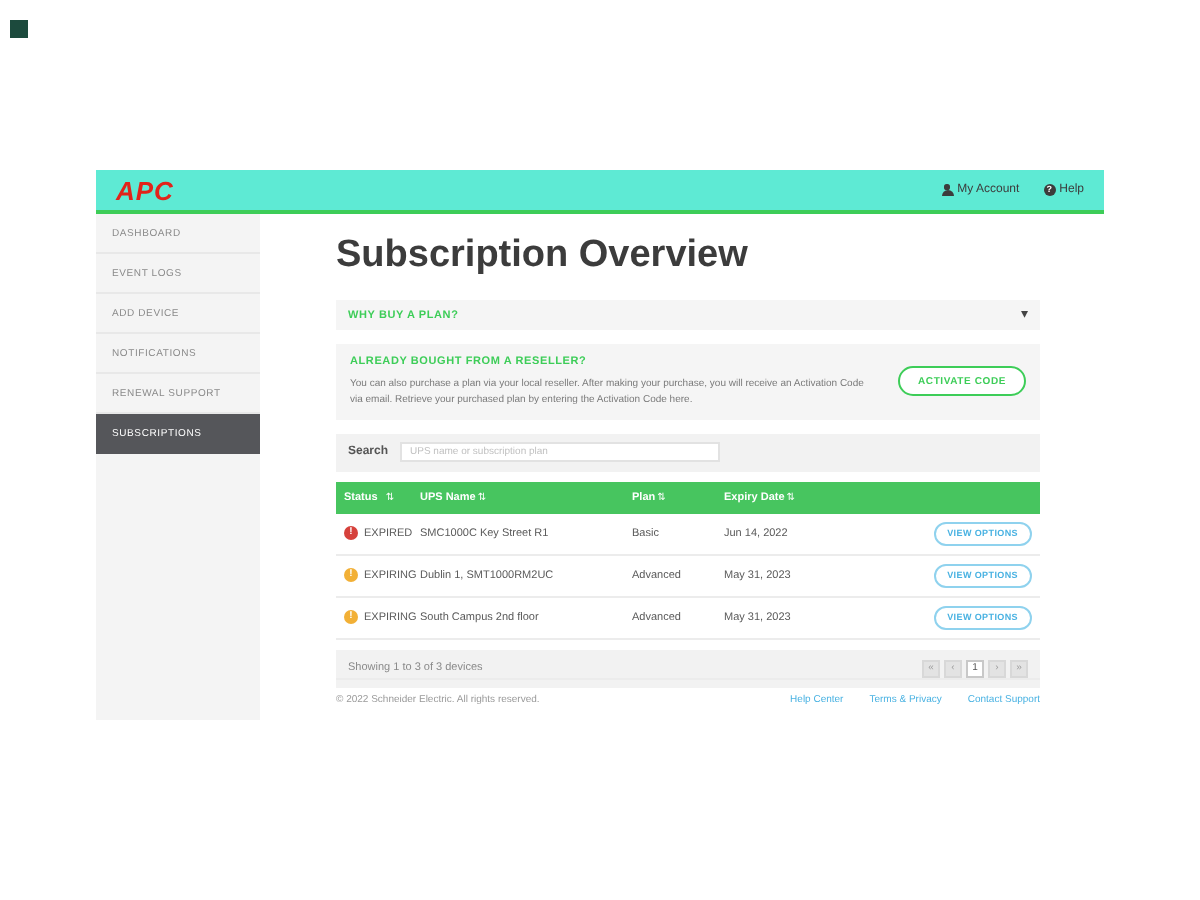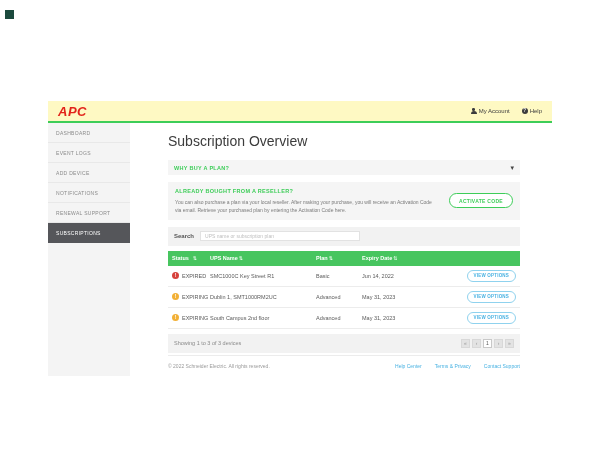--- a/index.html
+++ b/index.html
@@ -1,42 +1,42 @@
 <!DOCTYPE html>
 <html><head>
 <meta charset="utf-8">
 <style>
   * { box-sizing: border-box; margin: 0; padding: 0; }
   html,body { width:600px; height:450px; background:#fff; font-family:"Liberation Sans", sans-serif; overflow:hidden; }
   body { position:relative; }
 
   .corner-mark { position:absolute; left:5px; top:10px; width:9px; height:9px; background:#1c4a3d; }
 
-  .app { position:absolute; left:48px; top:101px; width:504px; height:275px; background:#fef9c3; display:flex; flex-direction:column; }
+  .app { position:absolute; left:48px; top:85px; width:504px; height:275px; background:#5eead4; display:flex; flex-direction:column; }
 
   
   .app-header { height:20px; display:flex; align-items:center; justify-content:space-between; padding:0 10px; }
   .logo { color:#e2231a; font-weight:bold; font-style:italic; font-size:13px; letter-spacing:.5px; }
   .header-links { display:flex; align-items:center; gap:12px; }
   .hlink { display:flex; align-items:center; gap:2px; font-size:6px; color:#3c3c3c; cursor:pointer; }
   .user-icon { width:6px; height:6px; position:relative; }
   .user-icon::before { content:""; position:absolute; left:1.8px; top:0; width:2.6px; height:2.6px; border-radius:50%; background:#3c3c3c; }
   .user-icon::after { content:""; position:absolute; left:0; bottom:0; width:6px; height:2.8px; border-radius:3px 3px 0 0; background:#3c3c3c; }
   .help-icon { width:6px; height:6px; border-radius:50%; background:#3c3c3c; color:#fff; font-size:4.5px; line-height:6px; text-align:center; font-weight:bold; }
 
   .green-line { height:2px; background:#3dcd58; flex:0 0 auto; }
 
   
   .app-body { flex:1; display:flex; min-height:0; }
   .sidebar { width:82px; background:#f4f4f4; flex:0 0 auto; }
   .sidebar-item { font-size:5px; letter-spacing:.3px; color:#8a8a8a; padding:6.5px 8px; border-bottom:1px solid #e8e8e8; cursor:pointer; }
   .sidebar-item.active { background:#55565a; color:#fff; border-bottom-color:#55565a; }
 
   .main { flex:1; position:relative; padding:10px 32px 0 38px; background:#fff; }
-  .page-title { font-size:14px; font-weight:400; color:#3c3c3c; margin-bottom:11px; }
+  .page-title { font-size:19px; font-weight:700; color:#3c3c3c; margin-bottom:11px; }
 
   .why-bar { background:#f5f5f5; display:flex; align-items:center; justify-content:space-between; padding:4.5px 6px; margin-bottom:7px; cursor:pointer; }
   .why-label { color:#3dcd58; font-size:5.5px; font-weight:bold; letter-spacing:.3px; }
   .chevron-down { color:#444; font-size:7px; line-height:5px; }
 
   .reseller { background:#f5f5f5; display:flex; align-items:center; gap:10px; padding:6px 7px; margin-bottom:7px; }
   .reseller-text { flex:1; }
   .reseller-heading { color:#3dcd58; font-size:5.5px; font-weight:bold; letter-spacing:.3px; margin-bottom:3.5px; }
   .reseller-body { color:#7a7a7a; font-size:5px; line-height:1.6; max-width:300px; }
   .activate-btn { flex:0 0 auto; border:1px solid #3dcd58; color:#3dcd58; background:#fff; border-radius:8px; font-size:5px; font-weight:bold; letter-spacing:.3px; padding:3.5px 9px; cursor:pointer; font-family:inherit; }

